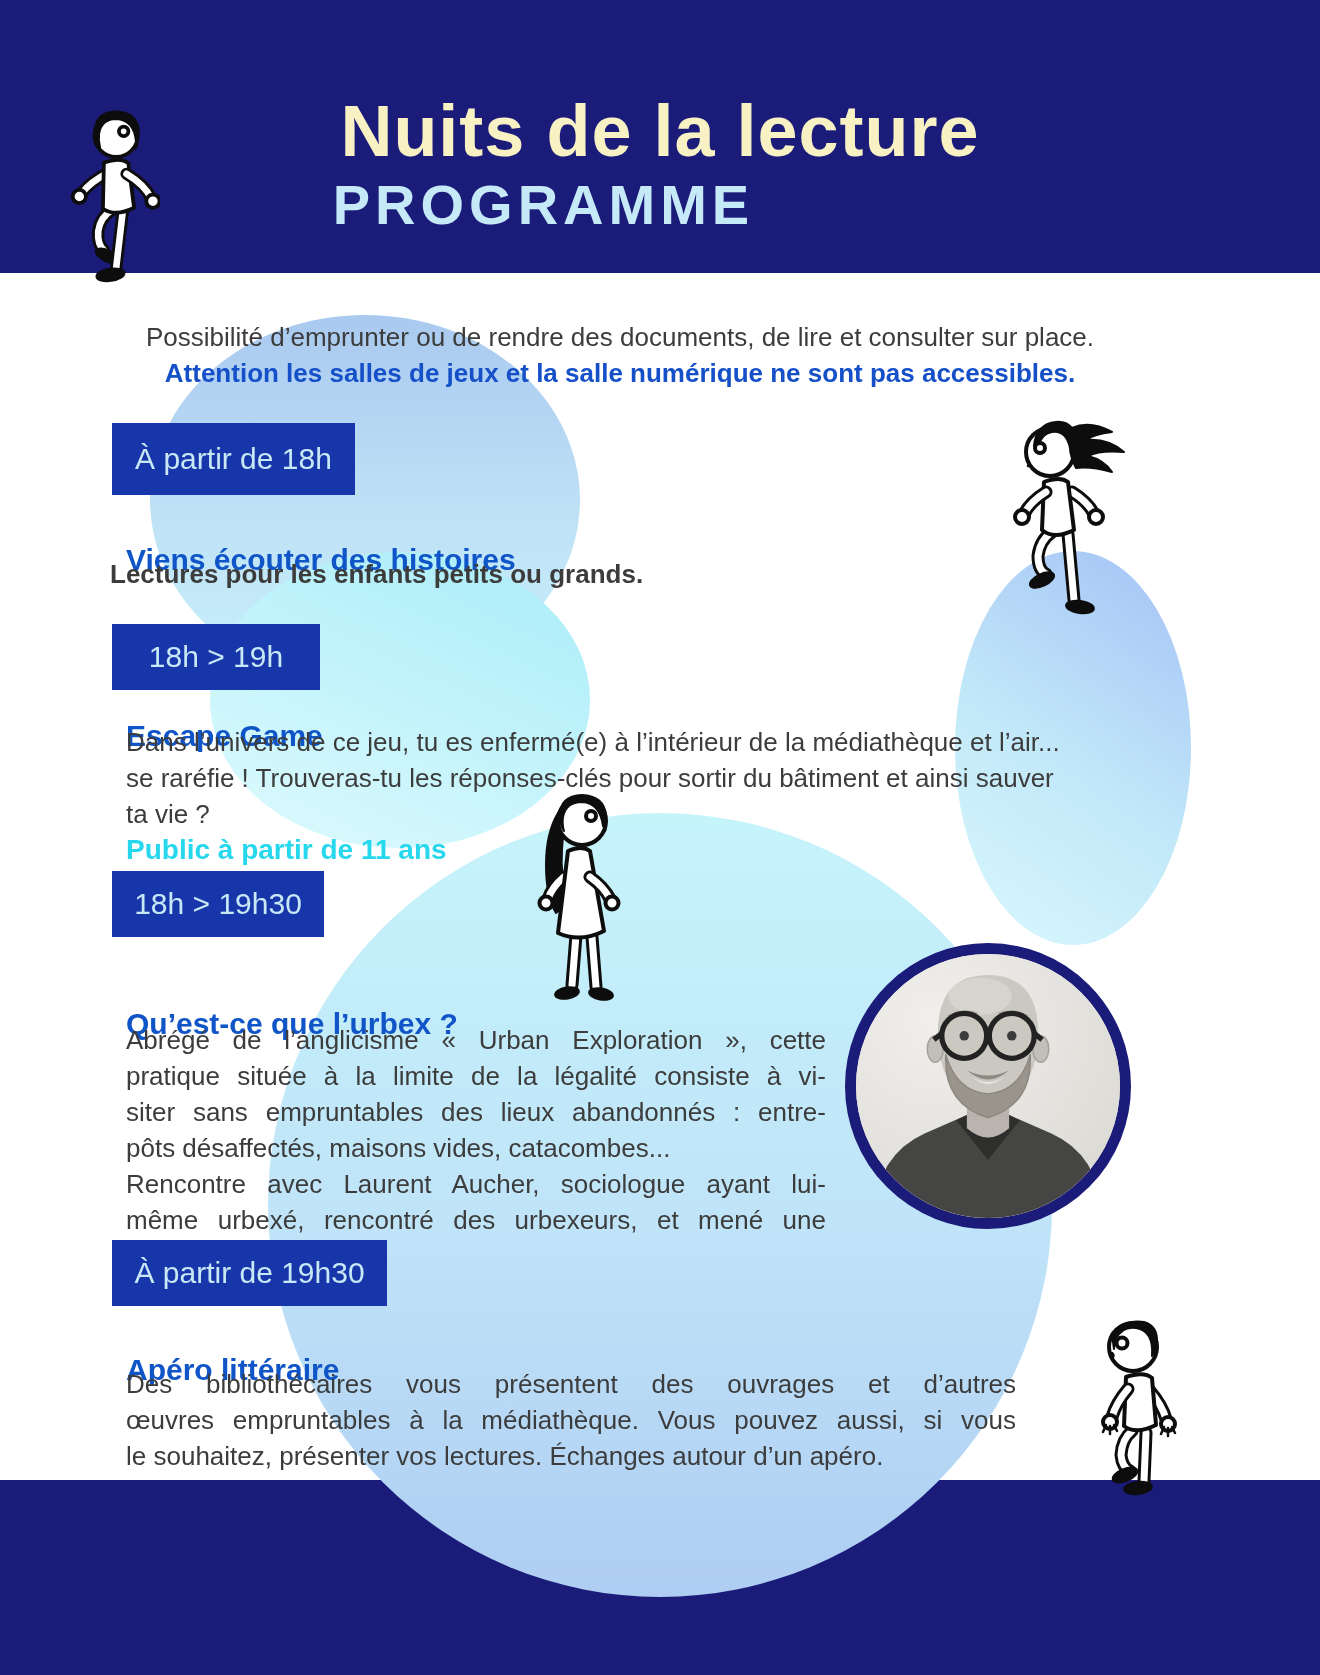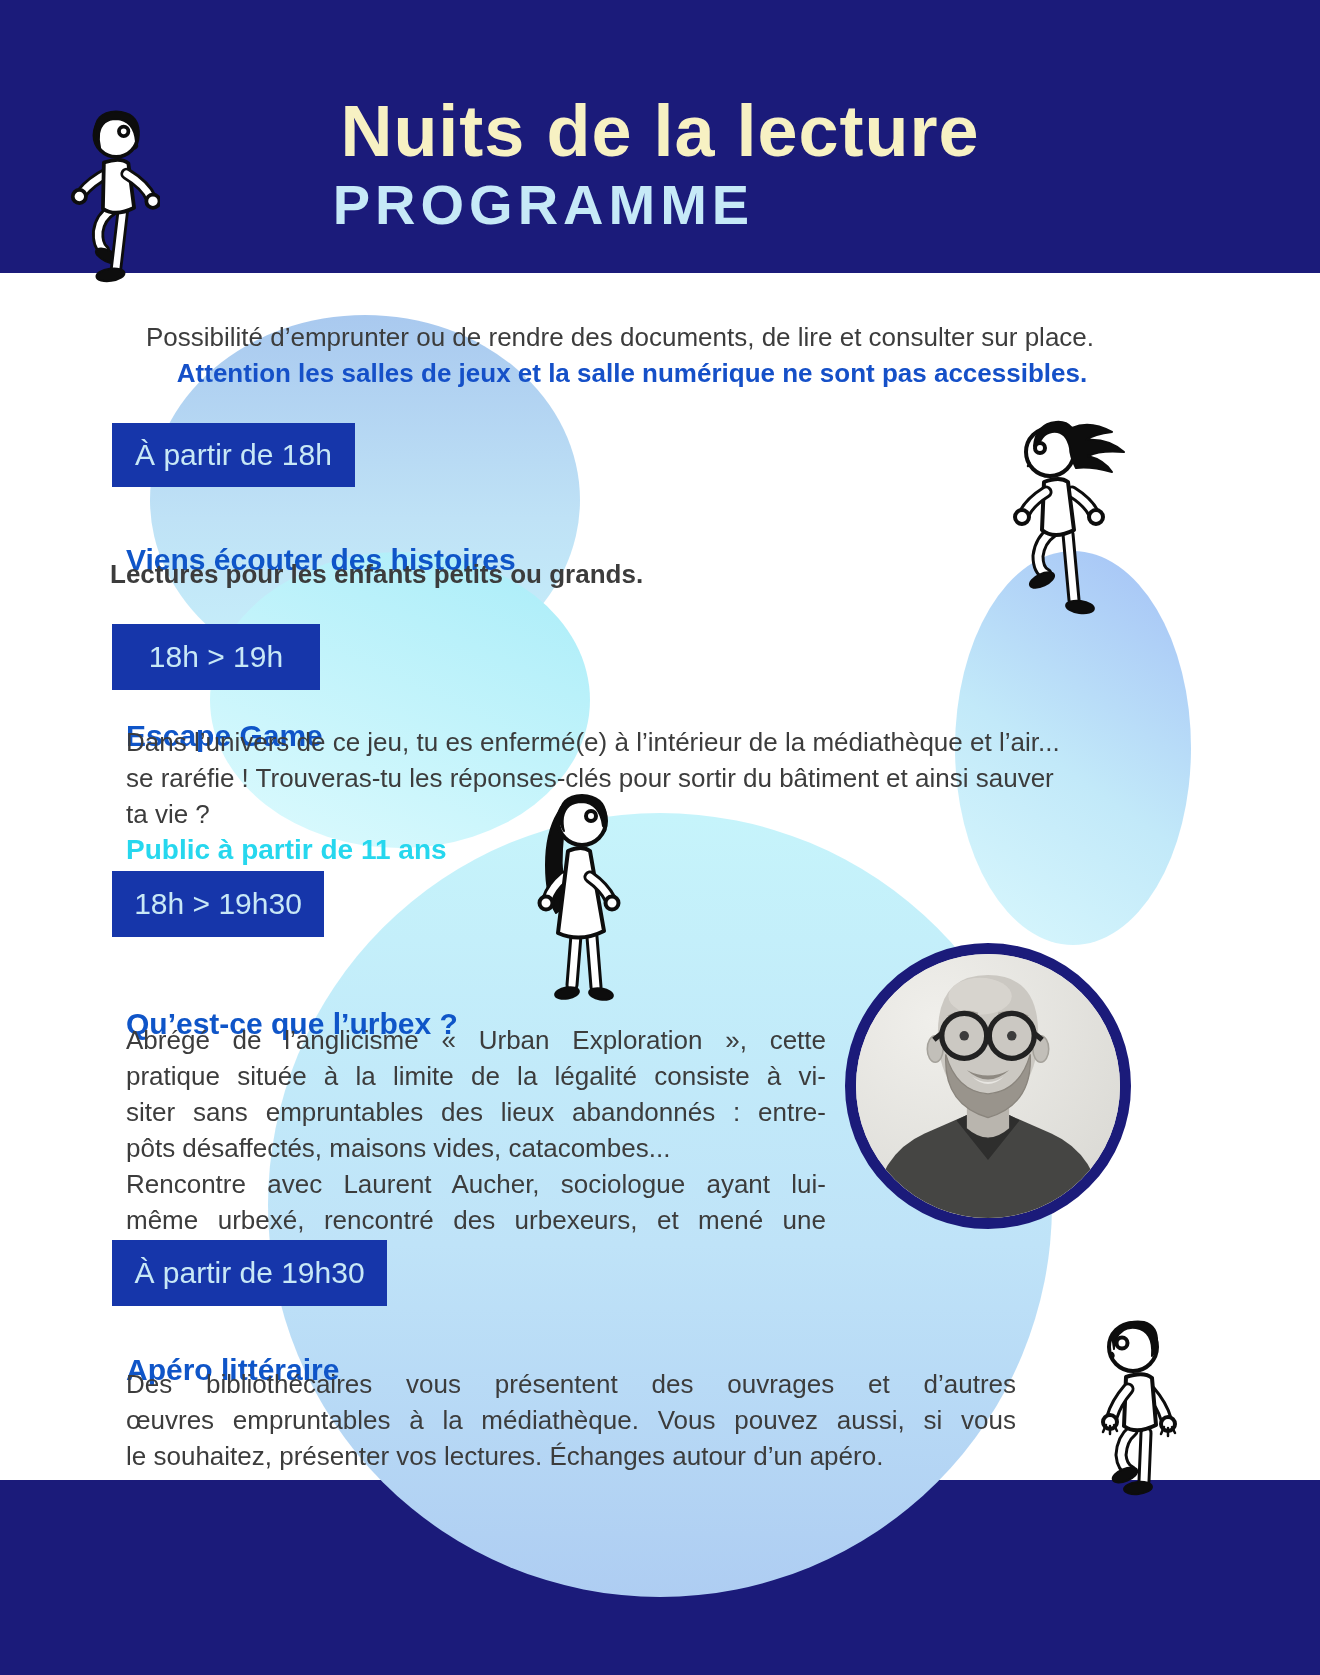--- a/index.html
+++ b/index.html
@@ -25,21 +25,21 @@
       background:linear-gradient(180deg,#a9c9ef 0%,#bfe2f6 55%,#c8f1fb 100%);}
   .cA2{left:210px;top:552px;width:380px;height:296px;
       background:linear-gradient(205deg,#aeeef9 10%,#d8f9fd 90%);}
   .cB{left:955px;top:551px;width:236px;height:394px;
       background:linear-gradient(215deg,#a6c4f6 5%,#c2e9f9 55%,#d9f8fd 100%);}
   .cD{left:268px;top:813px;width:784px;height:784px;
       background:linear-gradient(180deg,#c6f4fb 0%,#bfe3f8 55%,#aecdf2 100%);}
   
   .intro-line{position:absolute;left:0;width:1240px;text-align:center;font-size:26px;color:#3c3c3c;z-index:5;}
   .intro-line.one{top:322px;}
-  .intro-line.two{top:358px;font-weight:bold;color:#1550c8;padding-left:12px;}
+  .intro-line.two{top:358px;font-weight:bold;color:#1550c8;}
   
   .badge{position:absolute;background:#1636aa;color:#c8e8f6;font-size:30px;
          display:flex;align-items:center;justify-content:center;z-index:5;}
   .etitle{position:absolute;font-size:30px;font-weight:bold;color:#0f55c8;z-index:5;white-space:nowrap;}
   .para{position:absolute;z-index:5;}
   .ln{font-size:26px;color:#3c3c3c;line-height:36px;white-space:nowrap;}
   .just{white-space:normal;text-align:justify;text-align-last:justify;}
   .audience{position:absolute;font-size:28px;font-weight:bold;color:#26d7ee;z-index:5;white-space:nowrap;}
   
   .photo{position:absolute;left:845px;top:943px;width:264px;height:264px;border-radius:50%;
@@ -64,21 +64,21 @@
   <div class="poster-subtitle">PROGRAMME</div>
 
   <div class="circle cA"></div>
   <div class="circle cA2"></div>
   <div class="circle cB"></div>
   <div class="circle cD"></div>
 
   <div class="intro-line one">Possibilité d’emprunter ou de rendre des documents, de lire et consulter sur place.</div>
   <div class="intro-line two">Attention les salles de jeux et la salle numérique ne sont pas accessibles.</div>
 
-  <div class="badge" style="left:112px;top:423px;width:243px;height:64px;">
+  <div class="badge" style="left:112px;top:423px;width:243px;height:72px;">
     <span>À partir de 18h</span>
   </div>
   <h2 class="etitle" style="left:126px;top:518px;">Viens écouter des histoires</h2>
   <div class="para" style="left:110px;top:556px;font-weight:bold;">
     <div class="ln">Lectures pour les enfants petits ou grands.</div>
   </div>
 
   <div class="badge" style="left:112px;top:624px;width:208px;height:66px;">
     <span>18h &gt; 19h</span>
   </div>

